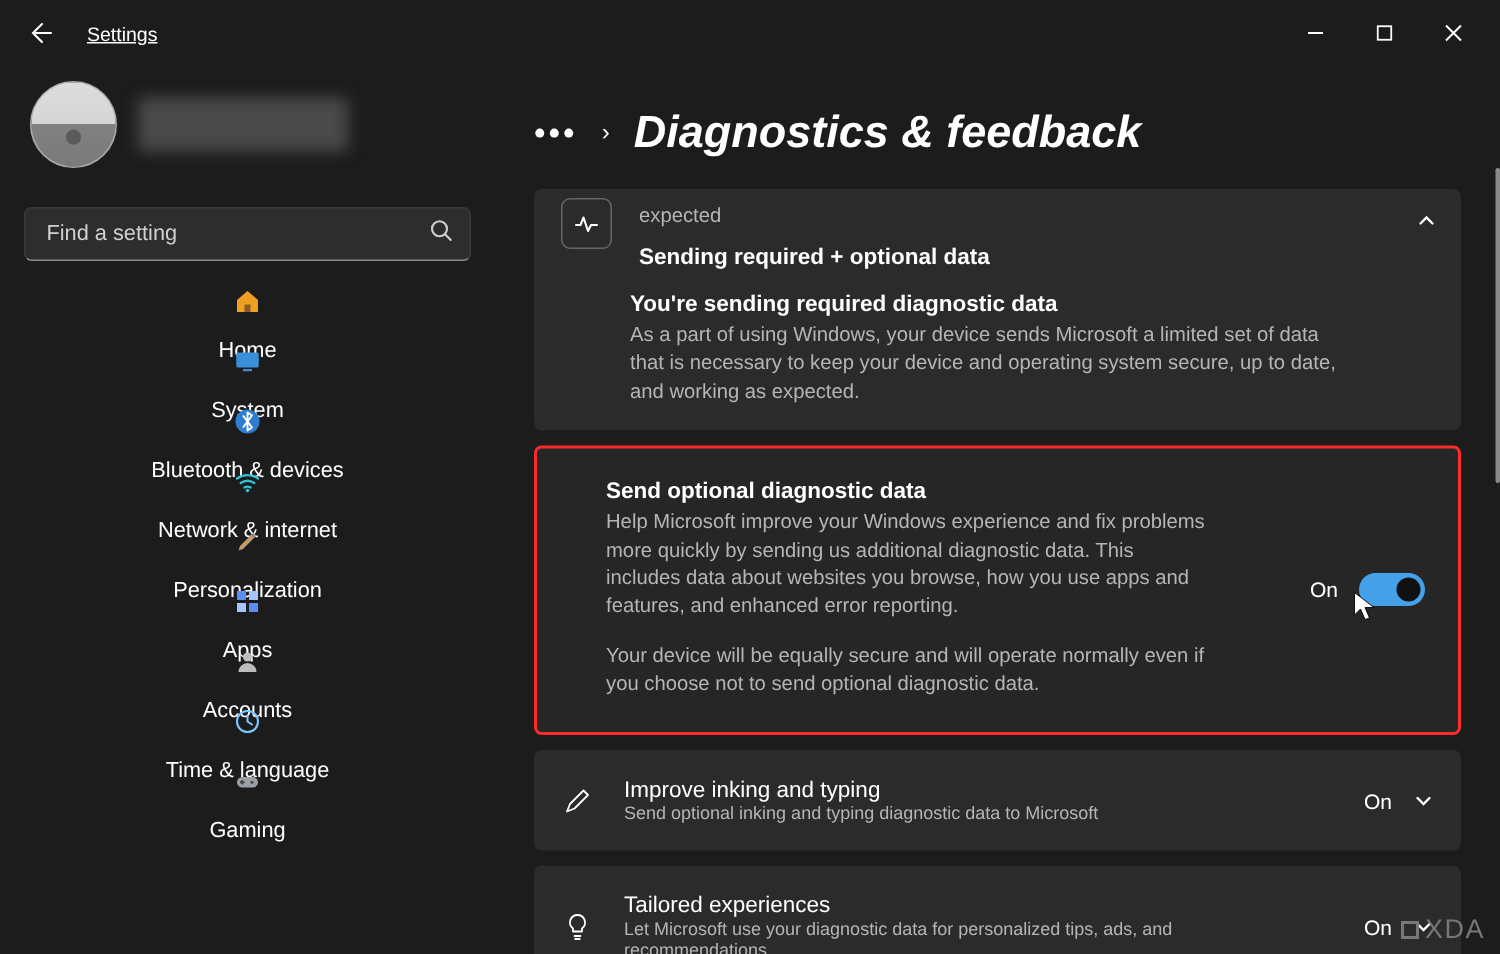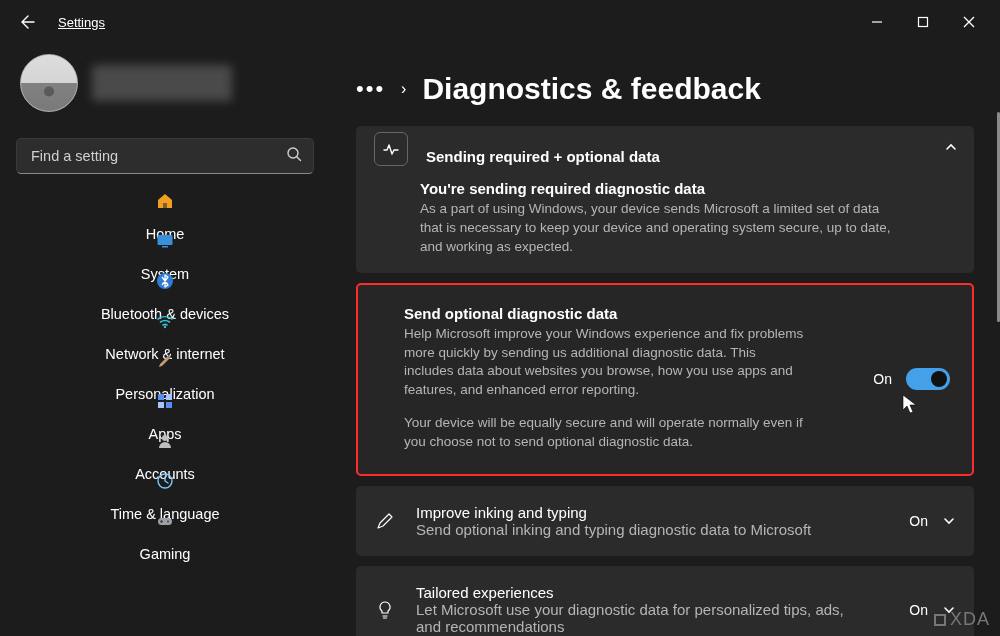--- a/index.html
+++ b/index.html
@@ -74,21 +74,21 @@
     color: #fff;
     cursor: pointer;
     flex-direction: column;
   }
   .nav-icon { width: 20px; height:20px; display:flex; align-items:center; justify-content:center;}
   .main {
     flex: 1; padding: 0 26px 0 26px; position:relative;
     overflow: hidden;
   }
   .page-head { display:flex; align-items:center; gap: 16px; padding: 28px 0 20px 0;}
-  .page-title { font-size: 30px; font-weight: 600;}
+  .page-title { font-size: 30px; font-weight: 600; font-style: italic;}
   .dots { font-size:22px; letter-spacing:2px; line-height:1; color:#fff;}
   .chev { font-size:16px; color:#fff;}
   .card {
     background: #2b2b2b;
     border-radius: 5px;
     padding: 16px 18px;
     margin-bottom: 10px;
     position: relative;
   }
   .card-top { display:flex; gap:18px; align-items:flex-start;}
@@ -124,21 +124,21 @@
     width:16px; height:16px; border-radius:50%; background:#111;
   }
   .card-row {
     display:flex; align-items:center; gap:18px;
     padding: 18px 70px 18px 16px;
   }
   .card-row .row-icon {
     width: 26px; height:26px; display:flex;align-items:center;justify-content:center; color:#fff;
   }
   .card-row .row-text .rt-title{ font-size:15px; color:#fff;}
-  .card-row .row-text .rt-sub{ font-size:15px; color:#b5b5b5;}
+  .card-row .row-text .rt-sub{ font-size:12px; color:#b5b5b5;}
   .card-row .row-right { right:18px;}
   .scroll-track {
     position:absolute; right:0; top:0; width:4px; height:100%;
     background:transparent;
   }
   .scroll-thumb{
     position:absolute; right:0; top:112px; width:3px; height:210px;
     background:#8a8a8a; border-radius:2px;
   }
   .cursor {
@@ -298,20 +298,21 @@
     </div>
 
     <div class="card" style="padding-top:10px;">
       <div class="card-top">
         <div class="card-top-icon">
           <svg width="18" height="18" viewBox="0 0 18 18">
               <path d="M2 10h3l2-5 3 9 2-4h4" stroke="#fff" stroke-width="1.4" fill="none" stroke-linejoin="round" stroke-linecap="round"></path>
             </svg>
         </div>
         <div>
+          <div class="muted">expected</div>
           <div class="sub-heavy" style="margin-top:12px;">Sending required + optional data</div>
         </div>
       </div>
       <div class="card-expand">
         <svg width="14" height="14" viewBox="0 0 14 14">
             <path d="M3 9l4-4 4 4" stroke="#fff" stroke-width="1.6" fill="none" stroke-linecap="round"></path>
           </svg>
       </div>
 
       <div class="section">

